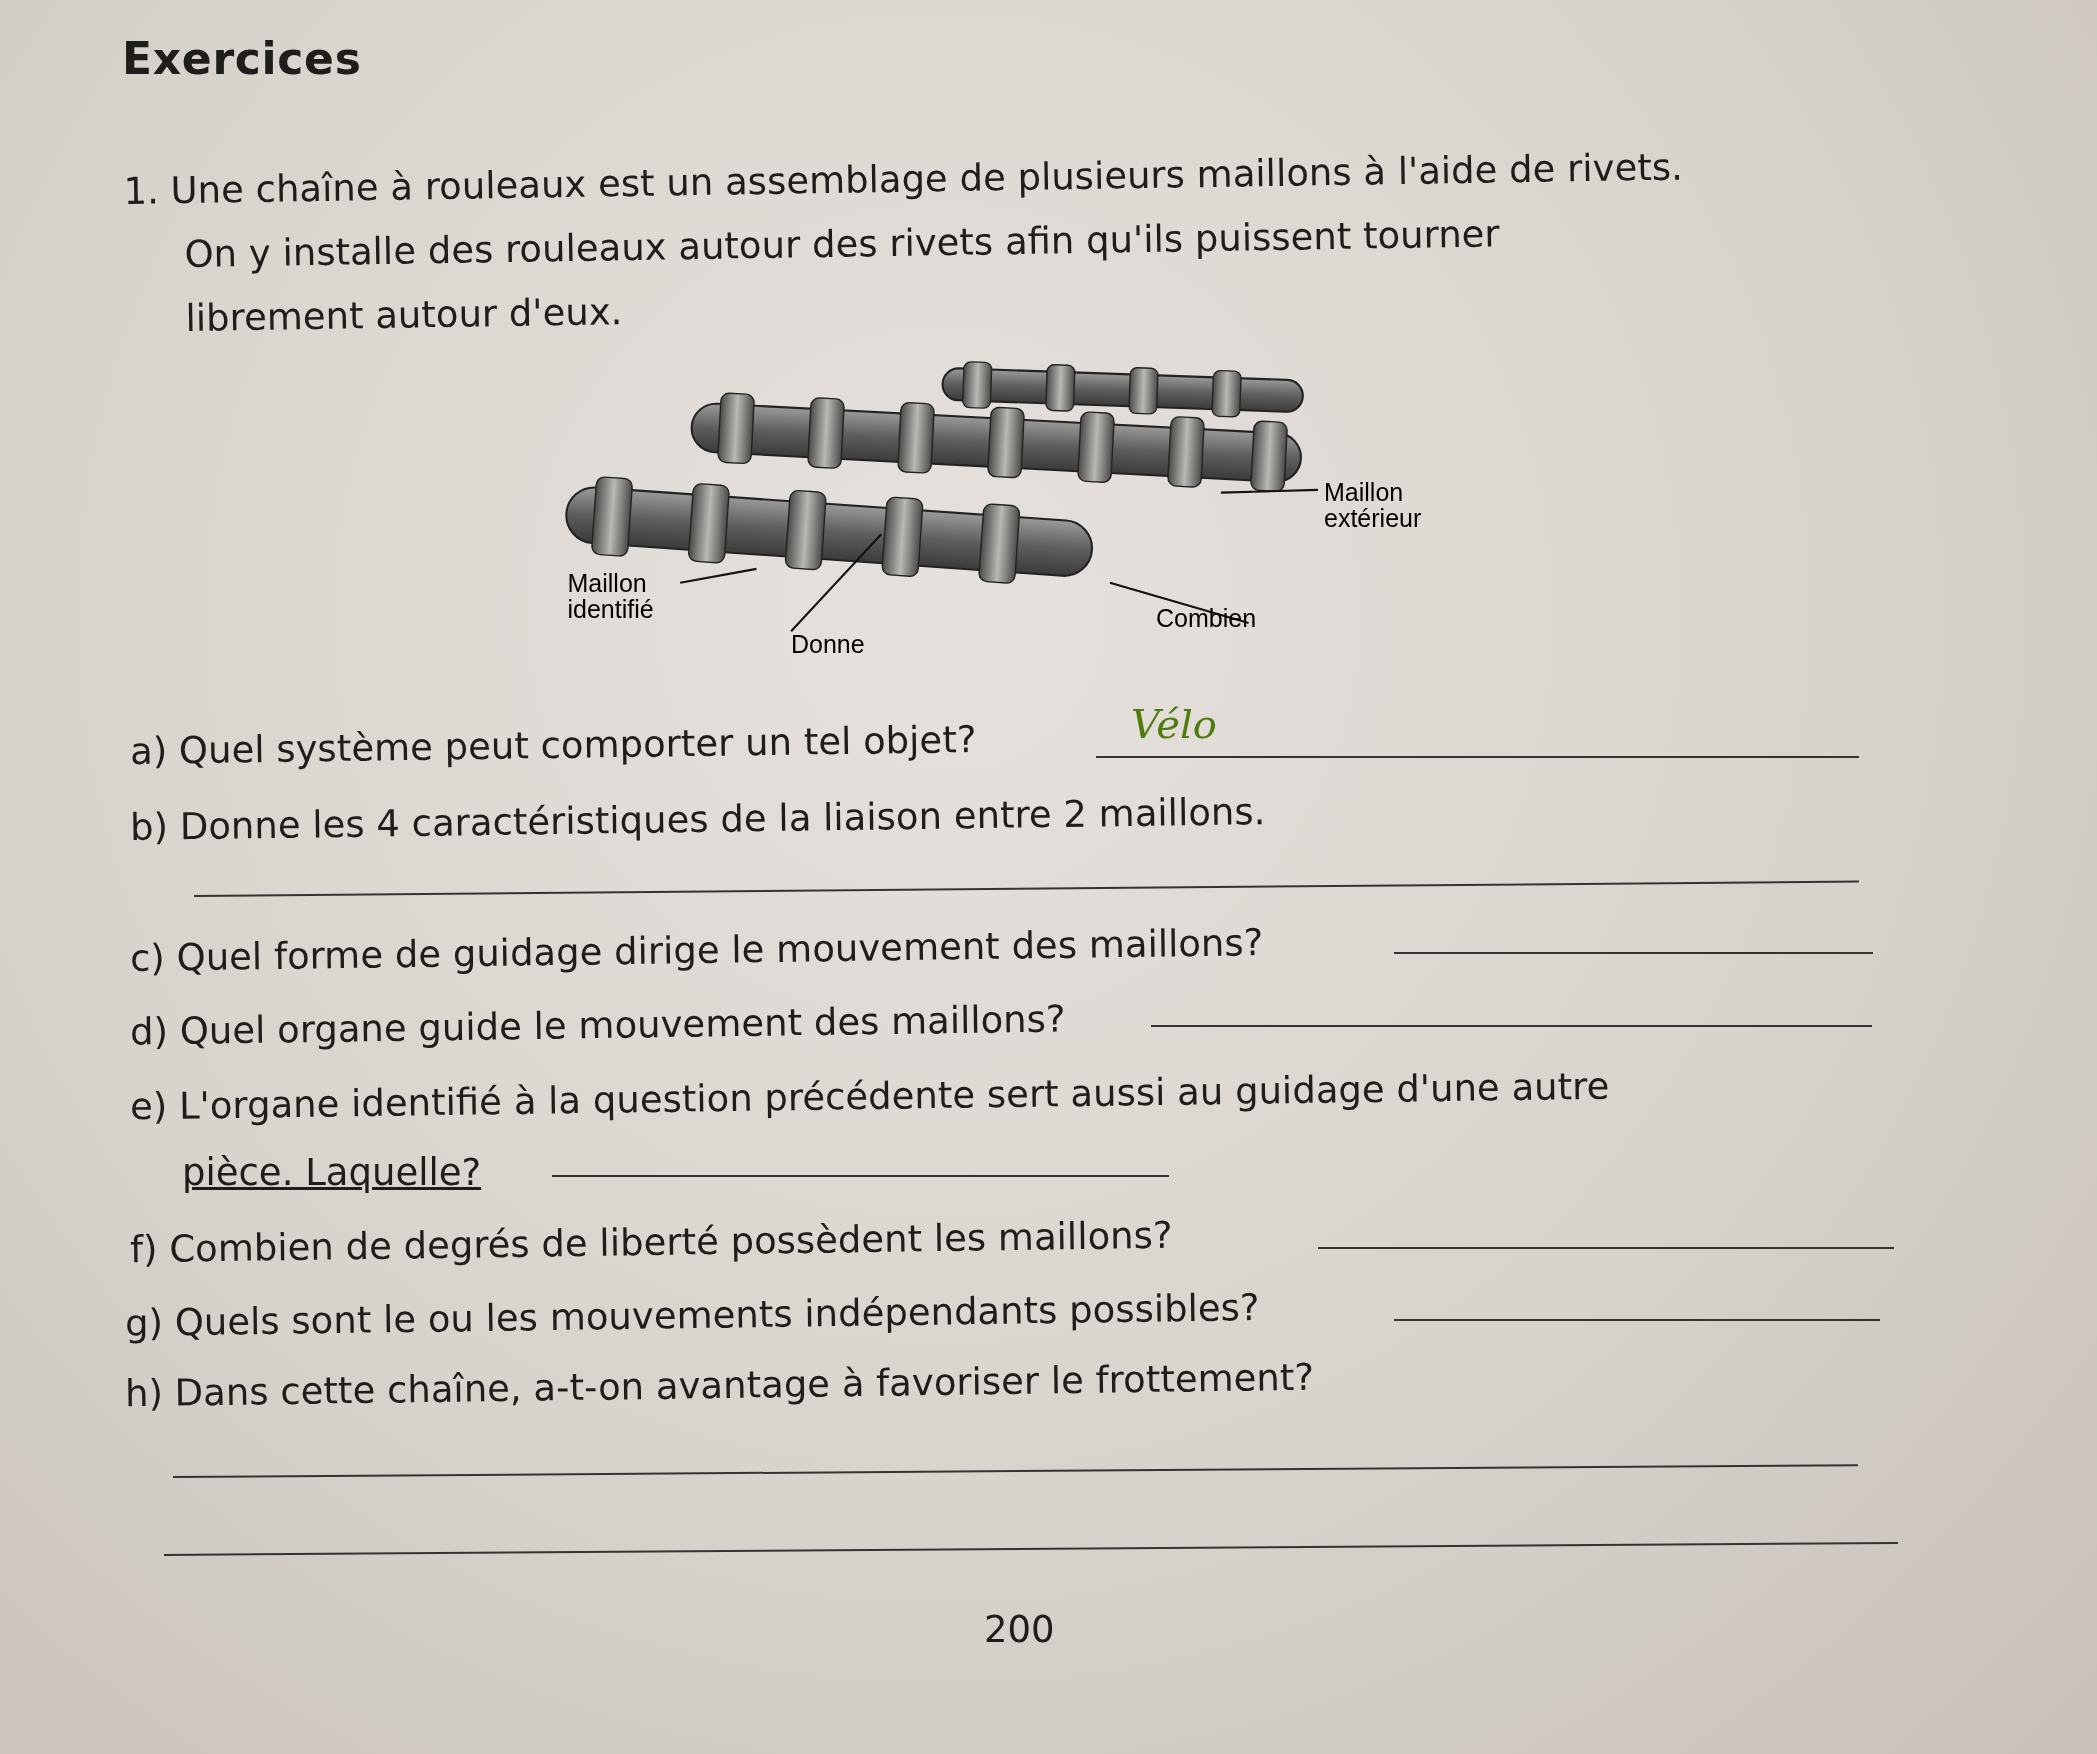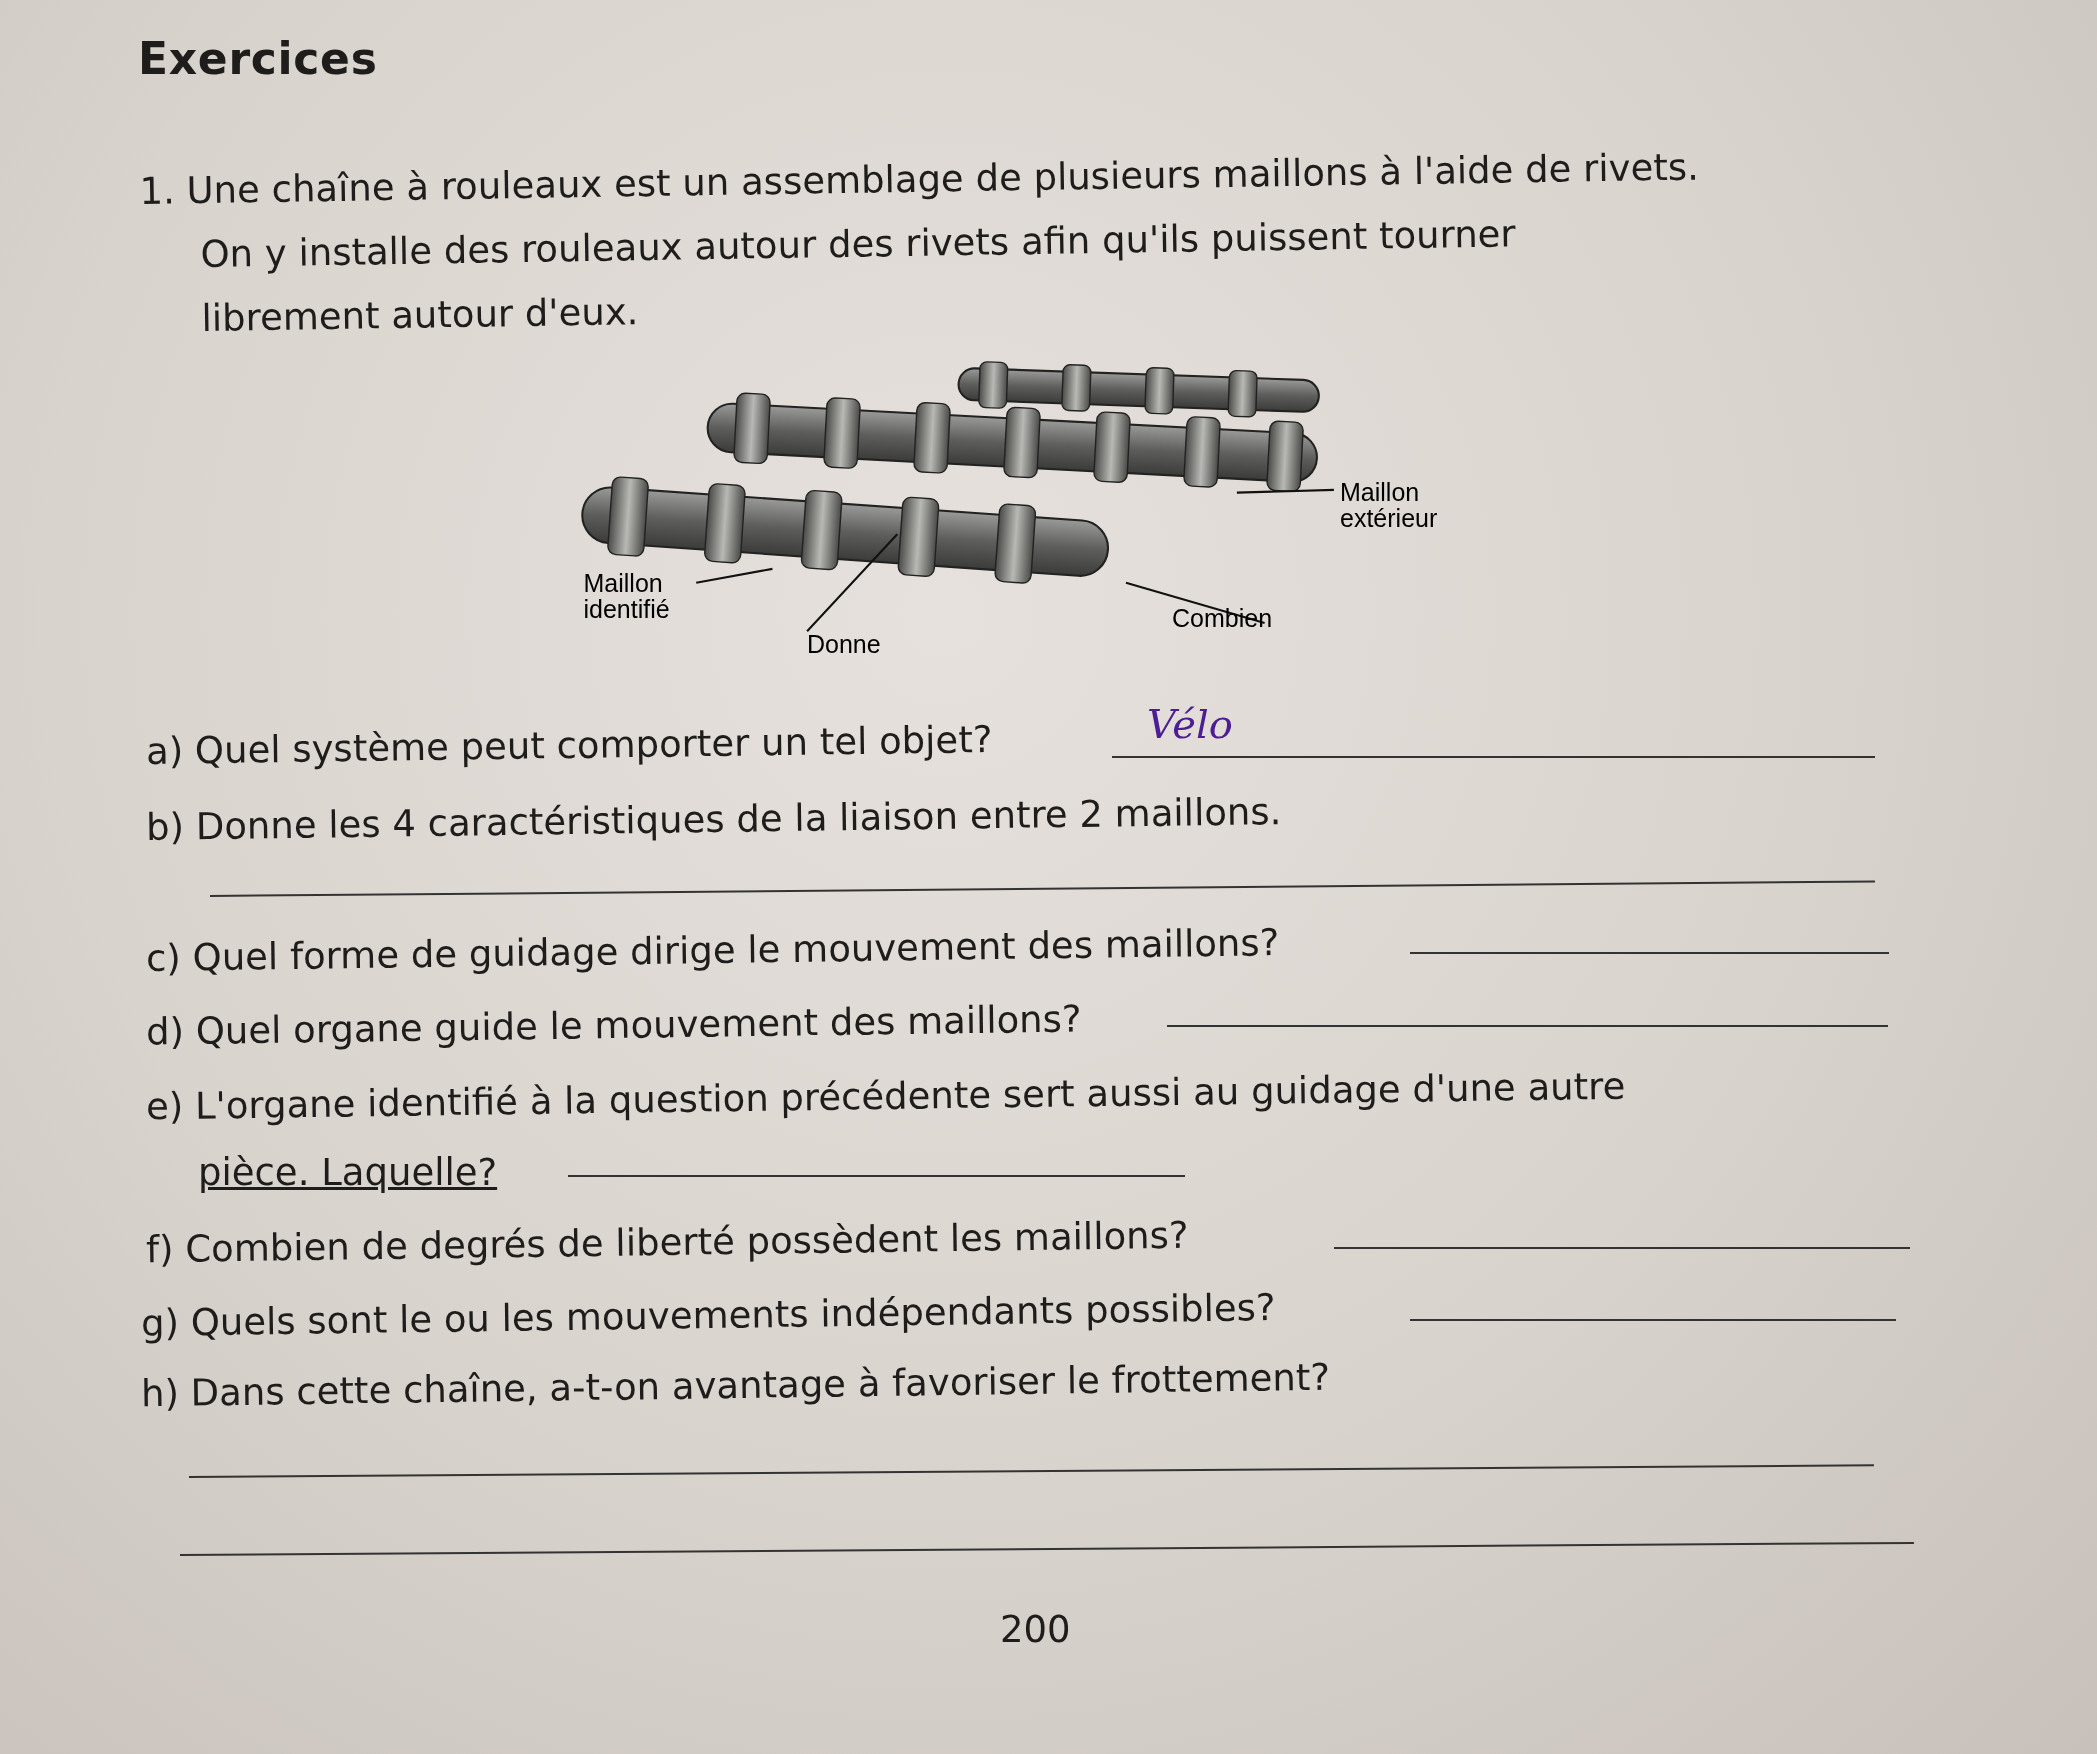--- a/index.html
+++ b/index.html
@@ -3,29 +3,29 @@
 <meta charset="utf-8">
 <style>
   html, body { margin:0; padding:0; }
   body {
     width:2097px; height:1755px; overflow:hidden;
     background: radial-gradient(ellipse at 45% 35%, #e6e1dc 0%, #d9d3ce 55%, #c7c0bb 100%);
     font-family: "DejaVu Sans", sans-serif;
     color:#1f1d1c;
     position:relative;
   }
-  .page { position:absolute; left:16px; top:0; width:1941px; height:1755px; }
+  .page { position:absolute; left:0; top:0; width:1941px; height:1755px; }
   .title { position:absolute; left:122px; top:33px; font-size:44px; font-weight:600; letter-spacing:0.7px; }
   .q1 { position:absolute; left:123px; top:160px; font-size:37px; line-height:64px; transform:rotate(-0.9deg); transform-origin:left top; }
   .q1 .indent { padding-left:60px; display:block; }
   .fig { position:absolute; left:555px; top:354px; width:902px; height:305px; }
   .lbl { position:absolute; font-family:"Liberation Sans", sans-serif; font-size:25px; color:#000000; line-height:26px; }
   .ques { position:absolute; font-size:37px; white-space:nowrap; }
   .line { position:absolute; height:0; border-top:2.1px solid #333; }
-  .answer { position:absolute; font-family:"DejaVu Serif", serif; font-style:italic; font-size:40px; color:#4c1d95; }
+  .answer { position:absolute; font-family:"DejaVu Serif", serif; font-style:italic; font-size:40px; color:#4d7c0f; }
   .pagenum { position:absolute; left:984px; top:1608px; font-size:37px; }
 </style>
 </head>
 <body>
 
 <div class="page">
 
   <div class="title">Exercices</div>
 
   <div class="q1">

